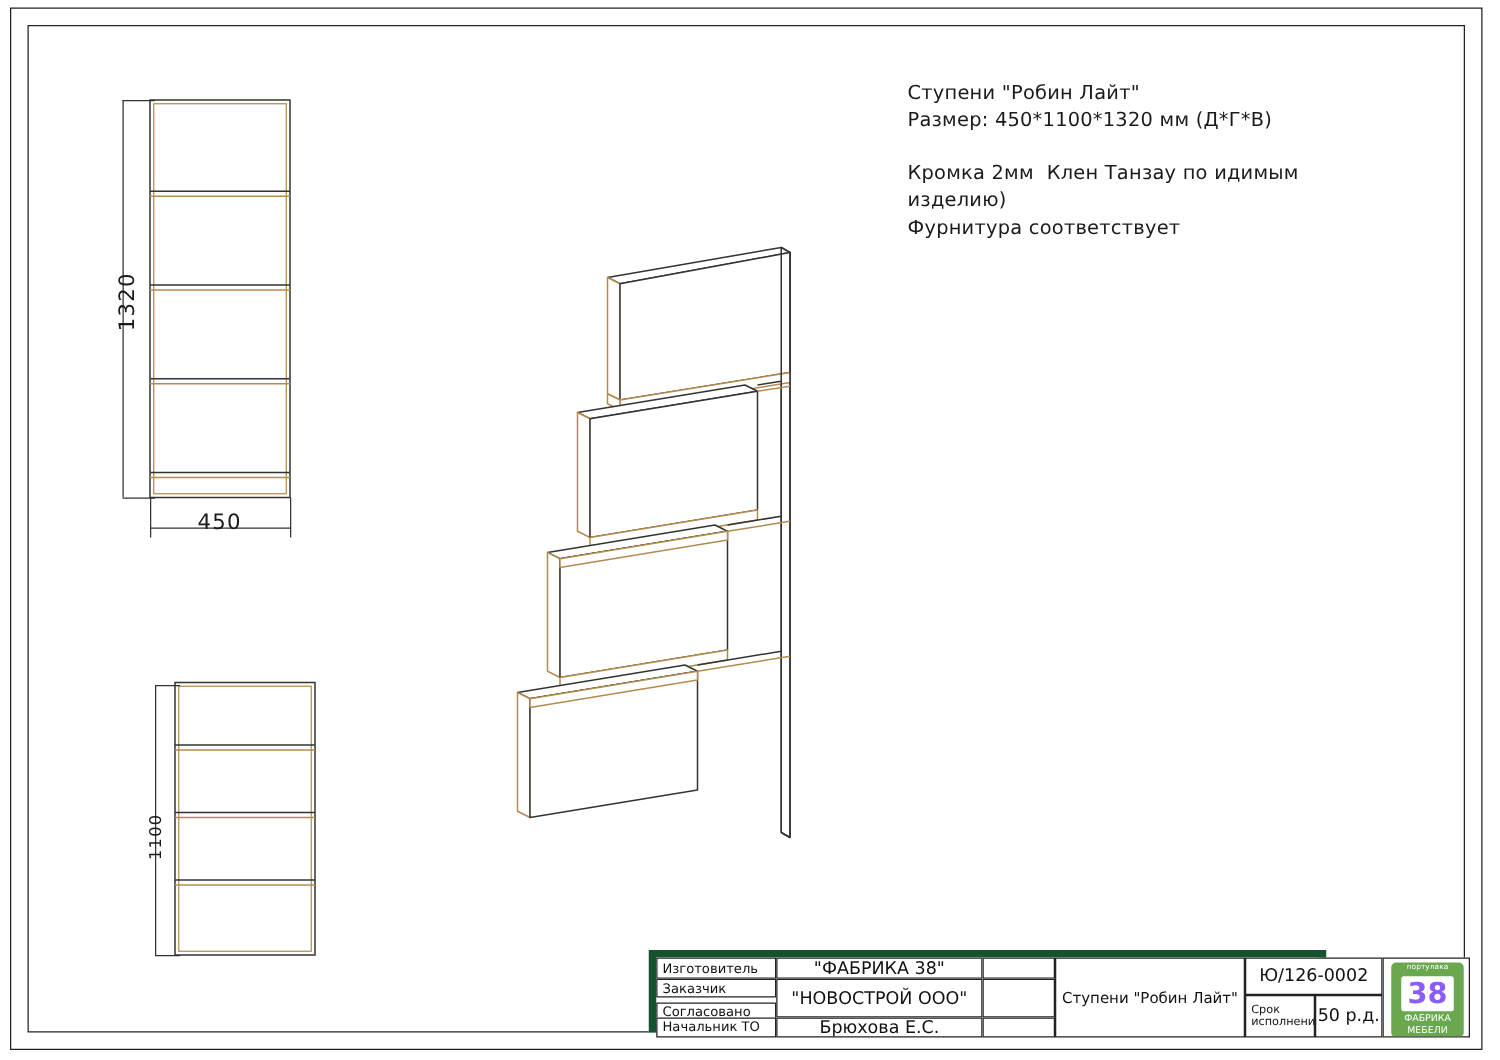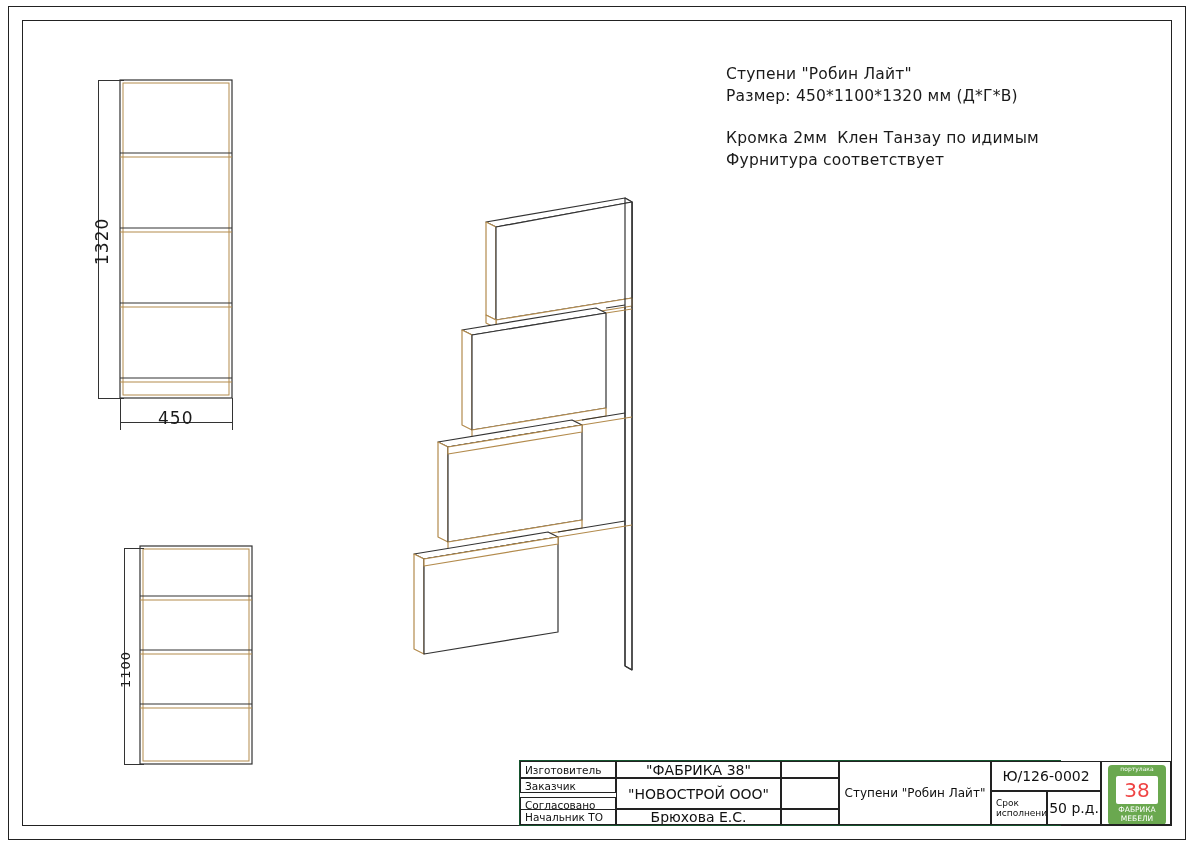--- a/index.html
+++ b/index.html
@@ -69,21 +69,21 @@
     transform-origin: left top;
   }
 
   
   .titleblock {
     position: absolute;
     left: 519px;
     top: 760px;
     width: 542px;
     height: 66px;
-    border: 1px solid #14532d;
+    border: 6px solid #14532d;
     box-sizing: border-box;
     background: #fff;
     font-family: "DejaVu Sans", sans-serif;
   }
   .tb-cell {
     position: absolute;
     box-sizing: border-box;
     border: 1px solid #222;
     font-size: 11px;
     color: #111;
@@ -108,23 +108,23 @@
     background: #6aa84f;
     border-radius: 4px;
     color: #fff;
     text-align: center;
     font-family: "DejaVu Sans", sans-serif;
     overflow: hidden;
   }
   .logo .big {
     display: block;
     background: #fff;
-    color: #ef4444;
-    font-size: 20px;
-    font-weight: normal;
+    color: #8b5cf6;
+    font-size: 23px;
+    font-weight: bold;
     line-height: 28px;
     margin: 3px 8px 1px 8px;
     border-radius: 2px;
   }
   .logo .mid { display:block; font-size: 6px; line-height: 8px; }
   .logo .sm  { display:block; font-size: 7.5px; font-weight: normal; line-height: 9px; }
 
   svg { display: block; }
 </style>
 </head>
@@ -135,20 +135,21 @@
   <div class="frame-outer"></div>
   <div class="frame-inner"></div>
 
   <div class="notes">
     <div class="group">
       <div class="line">Ступени "Робин Лайт"</div>
       <div class="line">Размер: 450*1100*1320 мм (Д*Г*В)</div>
     </div>
     <div class="group">
       <div class="line">Кромка 2мм  Клен Танзау по идимым</div>
+      <div class="line">изделию)</div>
       <div class="line">Фурнитура соответствует</div>
     </div>
   </div>
 
   <svg style="position:absolute; left:80px; top:60px;" width="200" height="400" viewBox="0 0 200 400">
     <g stroke="#333" stroke-width="1.2" fill="none">
 
       <rect x="40" y="20" width="112" height="318" fill="#ffffff"></rect>
       <rect x="43" y="23" width="106" height="312" fill="#ffffff" stroke="#b38b4d" stroke-width="1"></rect>
 

